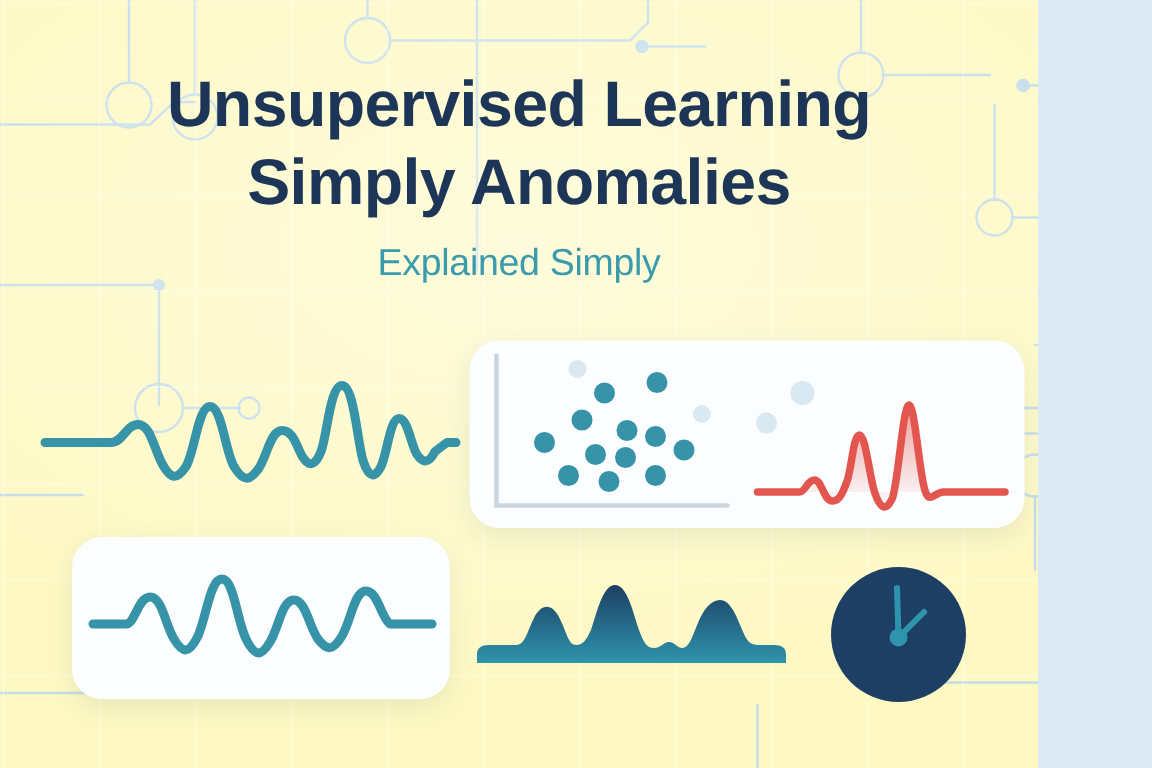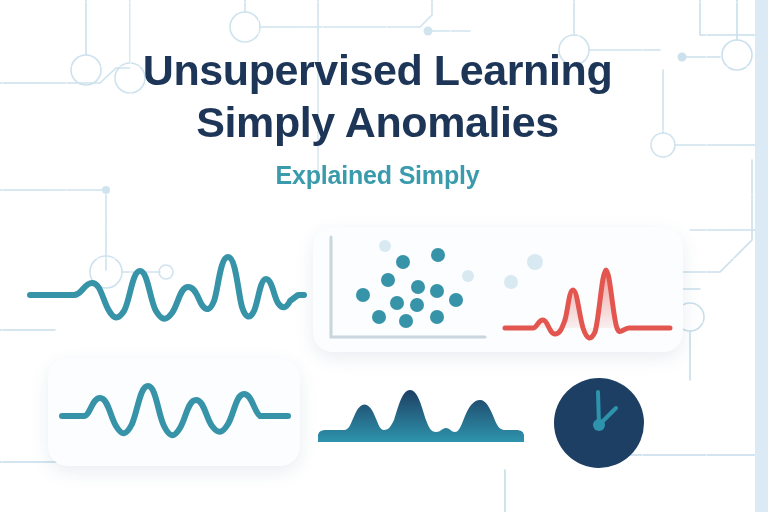--- a/index.html
+++ b/index.html
@@ -1,21 +1,21 @@
 <!DOCTYPE html>
 <html><head>
 <meta charset="utf-8">
 <style>
   html,body{margin:0;padding:0;}
   body{
     width:768px;height:512px;overflow:hidden;
     font-family:"Liberation Sans","DejaVu Sans",sans-serif;
     background:#dbeaf4;
   }
-  .stage{position:relative;width:755px;height:512px;overflow:hidden;background:#ffffff;}
+  .stage{position:relative;width:692px;height:512px;overflow:hidden;background:#fef9c3;}
 
   
   .bg-grid,.bg-circuit,.bg-vignette{position:absolute;inset:0;}
   .bg-grid{
     background-image:
       linear-gradient(to right, rgba(255,255,255,.55) 1px, transparent 1px),
       linear-gradient(to bottom, rgba(255,255,255,.45) 1px, transparent 1px);
     background-size:64px 64px;
     background-position:2px 2px;
   }
@@ -23,21 +23,21 @@
     background:radial-gradient(120% 95% at 50% 32%, rgba(255,255,255,.42) 0%, rgba(255,255,255,0) 62%);
   }
 
   
   .titles{position:absolute;left:0;right:0;top:44px;text-align:center;}
   .title-line{
     display:block;color:#1d3557;font-weight:bold;
     font-size:43px;line-height:52px;letter-spacing:-.4px;
   }
   .subtitle{
-    display:block;margin-top:12px;color:#3a9bad;font-weight:bold;
+    display:block;margin-top:12px;color:#3a9bad;font-weight:normal;
     font-size:25px;line-height:30px;letter-spacing:-.2px;
   }
 
   
   .card{position:absolute;background:#fbfdfe;border-radius:20px;
         box-shadow:0 6px 18px rgba(42,84,120,.10);}
   #card-scatter{left:313px;top:227px;width:370px;height:125px;}
   #card-wave{left:48px;top:358px;width:252px;height:108px;}
 
   .fig{position:absolute;}

